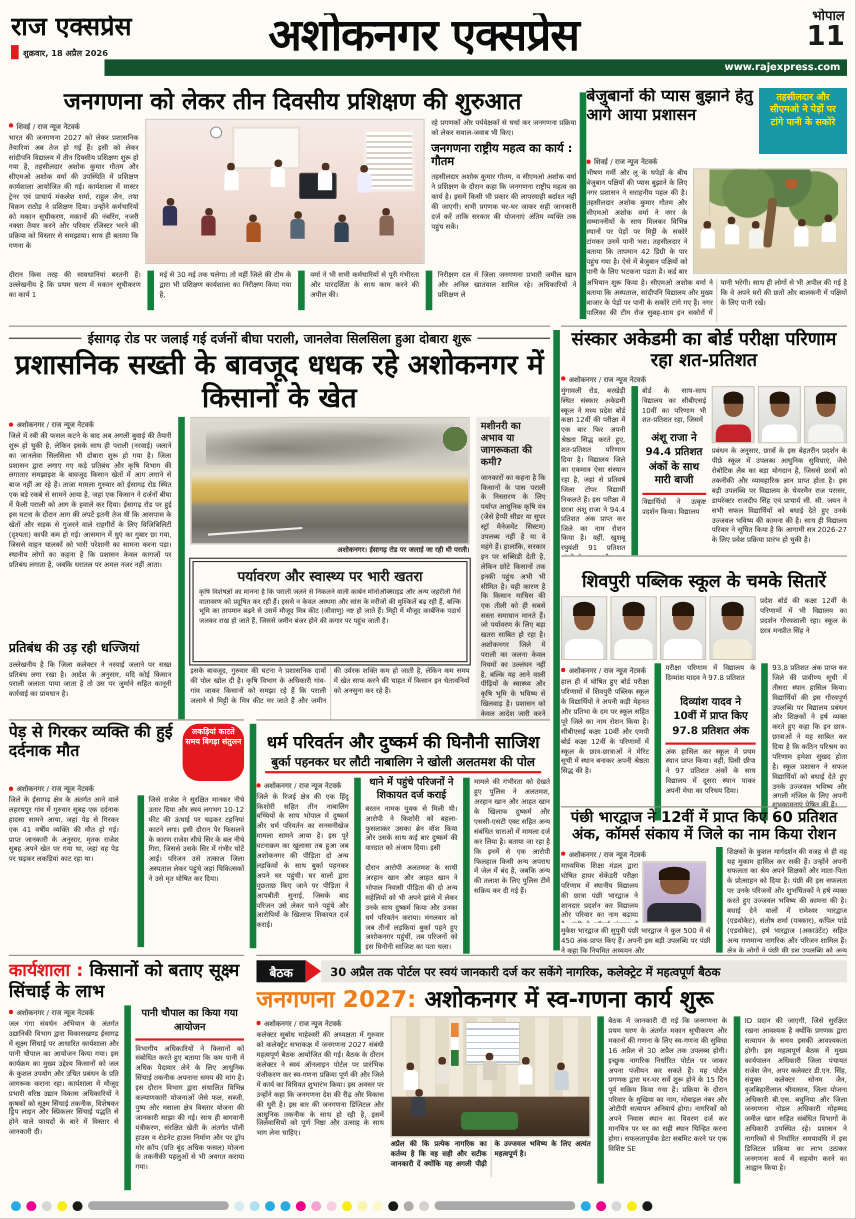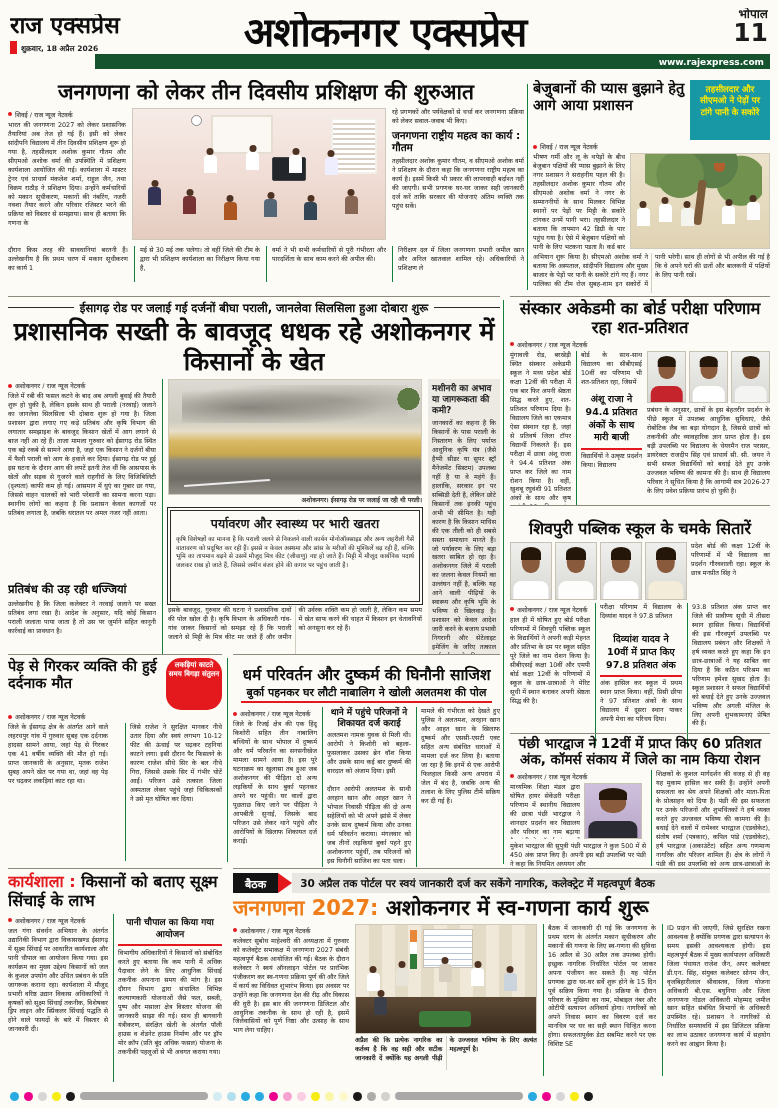--- a/index.html
+++ b/index.html
@@ -16,21 +16,21 @@
   .mh-page{font-size:25px;font-weight:800;text-align:right;line-height:1;}
   .mh-bar{position:absolute;left:95px;top:54px;width:675px;height:15px;background:#14532d;
           display:flex;align-items:center;justify-content:flex-end;padding-right:6px;box-sizing:border-box;}
   .mh-url{color:#fff;font-size:9px;font-weight:700;}
   
   .hl{font-weight:800;color:#0d0d0d;line-height:1.18;}
   .bt{font-size:6.4px;line-height:1.4;text-align:justify;color:#222;overflow:hidden;}
   .byline{display:flex;align-items:center;gap:3px;font-size:6.3px;font-weight:700;color:#5a5a5a;margin:2px 0;}
   .bb{width:4px;height:4px;border-radius:50%;background:#e3191e;flex:0 0 auto;}
   .row{display:flex;}
-  .vl{border-left:1px solid #15803d;}
+  .vl{border-left:6px solid #15803d;}
   .sh{font-size:10.5px;font-weight:700;color:#0d0d0d;line-height:1.2;}
   .pq{font-size:9.5px;font-weight:700;text-align:center;color:#111;line-height:1.35;
       border-bottom:2px solid #e3191e;padding:2px 2px 4px 2px;overflow:hidden;}
   .kicker{display:flex;align-items:center;gap:6px;font-size:11.5px;font-weight:800;color:#101010;}
   .kicker::before,.kicker::after{content:"";flex:1;height:1.5px;background:#2a2a2a;}
   .cap{font-size:6.2px;font-weight:700;color:#333;text-align:right;}
   .toprule{border-top:1.5px solid #8f8a7d;}
   
   .tealbox{background:#1897a5;color:#ffe800;font-size:8.5px;font-weight:800;text-align:center;
            padding:4px 3px;line-height:1.35;overflow:hidden;}
@@ -325,21 +325,21 @@
     <div class="row" style="gap:5px;height:160px;">
       <div style="width:84px;">
         <div class="byline">
             <span class="bb"></span>
             <span>अशोकनगर / राज न्यूज नेटवर्क</span>
           </div>
         <p class="bt" style="margin:0;height:144px;">जिले के रिजई क्षेत्र की एक हिंदू किशोरी सहित तीन नाबालिग बच्चियों के साथ भोपाल में दुष्कर्म और धर्म परिवर्तन का सनसनीखेज मामला सामने आया है। इस पूरे घटनाक्रम का खुलासा तब हुआ जब अशोकनगर की पीड़िता दो अन्य लड़कियों के साथ बुर्का पहनकर अपने घर पहुंची। घर वालों द्वारा पूछताछ किए जाने पर पीड़िता ने आपबीती सुनाई, जिसके बाद परिजन उसे लेकर थाने पहुंचे और आरोपियों के खिलाफ शिकायत दर्ज कराई।</p>
       </div>
       <div class="vl" style="width:84px;padding-left:4px;">
         <h4 class="sh" style="font-size:9px;text-align:center;margin:0 0 2px 0;">थाने में पहुंचे परिजनों ने शिकायत दर्ज कराई</h4>
-        <p class="bt" style="margin:0;height:52px;">अलतमश नामक युवक से मिली थी। आरोपी ने किशोरी को बहला-फुसलाकर उसका ब्रेन वॉश किया और उसके साथ कई बार दुष्कर्म की वारदात को अंजाम दिया। इसी</p>
+        <p class="bt" style="margin:0;height:52px;">बरतन नामक युवक से मिली थी। आरोपी ने किशोरी को बहला-फुसलाकर उसका ब्रेन वॉश किया और उसके साथ कई बार दुष्कर्म की वारदात को अंजाम दिया। इसी</p>
         <p class="bt" style="margin:2px 0 0 0;height:84px;">दौरान आरोपी अलतमश के साथी अरहान खान और आहत खान ने भोपाल निवासी पीड़िता की दो अन्य सहेलियों को भी अपने झांसे में लेकर उनके साथ दुष्कर्म किया और उनका धर्म परिवर्तन कराया। मंगलवार को जब तीनों लड़कियां बुर्का पहने हुए अशोकनगर पहुंचीं, तब परिजनों को इस घिनौनी साजिश का पता चला।</p>
       </div>
       <p class="bt vl" style="margin:0;flex:1;padding-left:4px;">मामले की गंभीरता को देखते हुए पुलिस ने अलतमश, अरहान खान और आहत खान के खिलाफ दुष्कर्म और एससी-एसटी एक्ट सहित अन्य संबंधित धाराओं में मामला दर्ज कर लिया है। बताया जा रहा है कि इनमें से एक आरोपी फिलहाल किसी अन्य अपराध में जेल में बंद है, जबकि अन्य की तलाश के लिए पुलिस टीमें सक्रिय कर दी गई हैं।</p>
     </div>
   </section>
 
   <section class="abs toprule" style="left:8px;top:868px;width:214px;height:214px;padding-top:4px;">
     <h2 class="hl" style="font-size:16px;margin:0 0 3px 0;"><span style="color:#e3191e;">कार्यशाला :</span> <span>किसानों को बताए सूक्ष्म सिंचाई के लाभ</span></h2>
     <div class="row" style="gap:5px;height:168px;">
       <div style="width:100px;">

